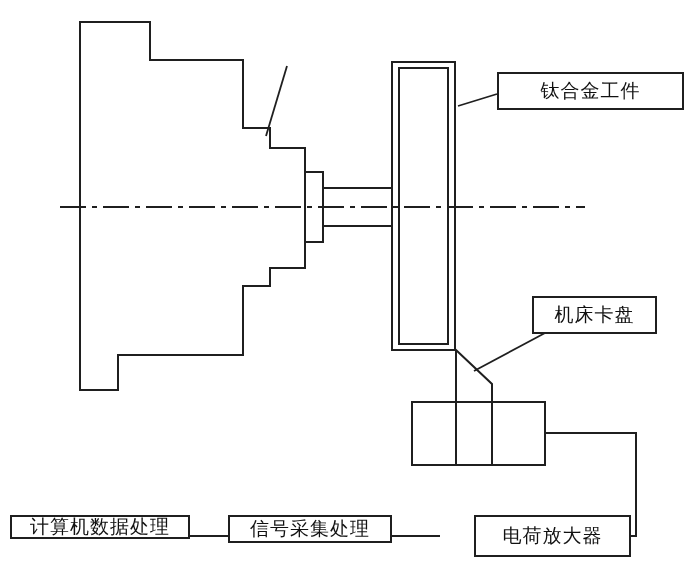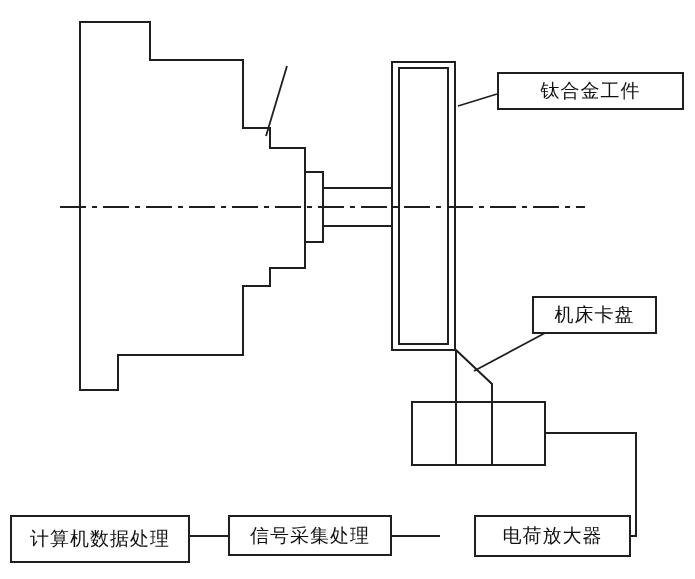--- a/index.html
+++ b/index.html
@@ -66,19 +66,19 @@
     <path class="thin" d="M287,66 L266,136"></path>
     <path class="thin" d="M497,94 L458,106"></path>
     <path class="thin" d="M545,333 L474,371"></path>
   </svg>
 
 
   <div class="label-box callout" style="left:497px; top:72px; width:187px; height:38px;">钛合金工件</div>
 
   <div class="label-box callout" style="left:532px; top:296px; width:125px; height:38px;">机床卡盘</div>
 
-  <div class="label-box" style="left:10px; top:515px; width:180px; height:48px;">计算机数据处理</div>
+  <div class="label-box" style="left:10px; top:515px; width:180px; height:24px;">计算机数据处理</div>
 
-  <div class="label-box" style="left:228px; top:515px; width:164px; height:41px;">信号采集处理</div>
+  <div class="label-box" style="left:228px; top:515px; width:164px; height:28px;">信号采集处理</div>
 
   <div class="label-box" style="left:440px; top:515px; width:157px; height:42px;margin-left:34px;">电荷放大器</div>
 
 </div>
 
 </body></html>

